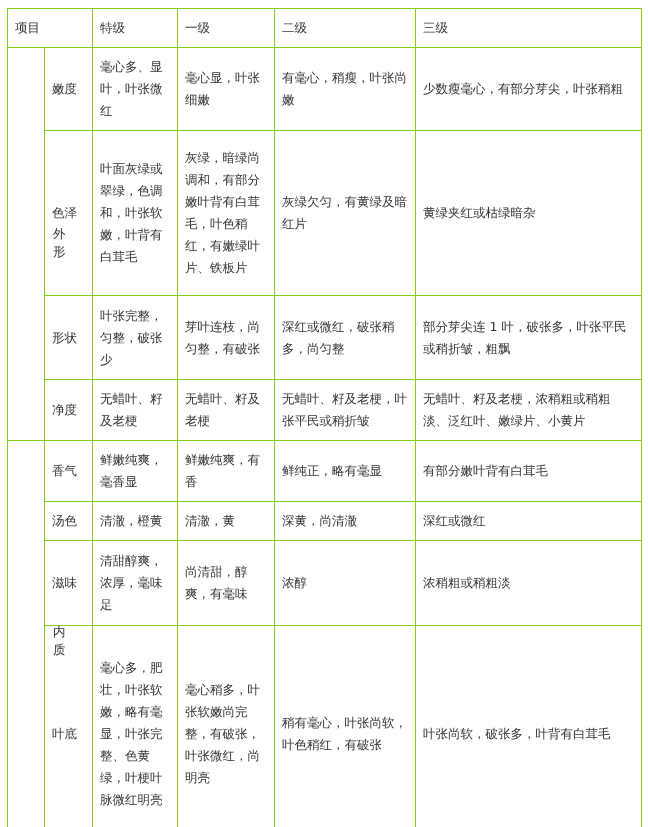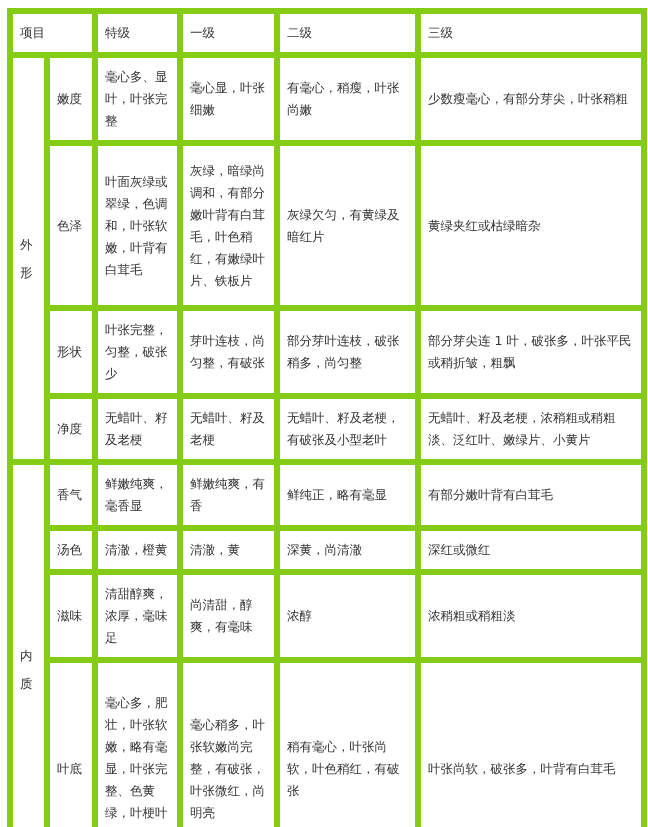--- a/index.html
+++ b/index.html
@@ -4,25 +4,25 @@
 <style>
   html, body { margin: 0; padding: 0; background: #ffffff; }
   body { width: 648px; height: 827px; position: relative; overflow: hidden;
          font-family: "DejaVu Sans", "Liberation Sans", sans-serif; color: #333333; }
   table.grade-table {
     position: absolute; left: 7px; top: 8px;
     width: 634px; border-collapse: collapse; table-layout: fixed;
     font-size: 12.5px; line-height: 22px;
   }
   table.grade-table td {
-    border: 6px solid #84cc16; padding: 8px 7px; vertical-align: middle;
+    border: 1px solid #84cc16; padding: 8px 7px; vertical-align: middle;
     word-break: break-all;
   }
   td.group-cell { text-align: left; padding-left: 10px; }
-  .vertical-text { display: inline-block; width: 14px; line-height: 28px; }
+  .vertical-text { display: inline-block; width: 14px; line-height: 18px; margin-left: 38px; }
   td.top { vertical-align: top; padding-top: 4px; }
 </style>
 </head>
 <body>
 
 <table class="grade-table">
   <colgroup>
     <col style="width:37px">
     <col style="width:48px">
     <col style="width:85px">
@@ -37,44 +37,44 @@
     <td>一级</td>
     <td>二级</td>
     <td>三级</td>
   </tr>
 
   <tr style="height:78px">
     <td rowspan="4" class="group-cell">
       <span class="vertical-text">外形</span>
     </td>
     <td>嫩度</td>
-    <td>毫心多、显叶，叶张完整</td>
+    <td>毫心多、显叶，叶张微红</td>
     <td>毫心显，叶张细嫩</td>
     <td>有毫心，稍瘦，叶张尚嫩</td>
     <td>少数瘦毫心，有部分芽尖，叶张稍粗</td>
   </tr>
   <tr style="height:165px">
     <td>色泽</td>
     <td>叶面灰绿或翠绿，色调和，叶张软嫩，叶背有白茸毛</td>
     <td>灰绿，暗绿尚调和，有部分嫩叶背有白茸毛，叶色稍红，有嫩绿叶片、铁板片</td>
     <td class="top">灰绿欠匀，有黄绿及暗红片</td>
     <td>黄绿夹红或枯绿暗杂</td>
   </tr>
   <tr style="height:84px">
     <td>形状</td>
     <td>叶张完整，匀整，破张少</td>
     <td class="top">芽叶连枝，尚匀整，有破张</td>
-    <td class="top">部分芽叶连枝，破张稍多，尚匀整</td>
+    <td class="top">深红或微红，破张稍多，尚匀整</td>
     <td>部分芽尖连 1 叶，破张多，叶张平民或稍折皱，粗飘</td>
   </tr>
   <tr style="height:57px">
     <td>净度</td>
     <td>无蜡叶、籽及老梗</td>
     <td>无蜡叶、籽及老梗</td>
-    <td>无蜡叶、籽及老梗，有破张及小型老叶</td>
+    <td>无蜡叶、籽及老梗，叶张平民或稍折皱</td>
     <td>无蜡叶、籽及老梗，浓稍粗或稍粗淡、泛红叶、嫩绿片、小黄片</td>
   </tr>
 
   <tr style="height:59px">
     <td rowspan="4" class="group-cell">
       <span class="vertical-text">内质</span>
     </td>
     <td>香气</td>
     <td>鲜嫩纯爽，毫香显</td>
     <td>鲜嫩纯爽，有香</td>

